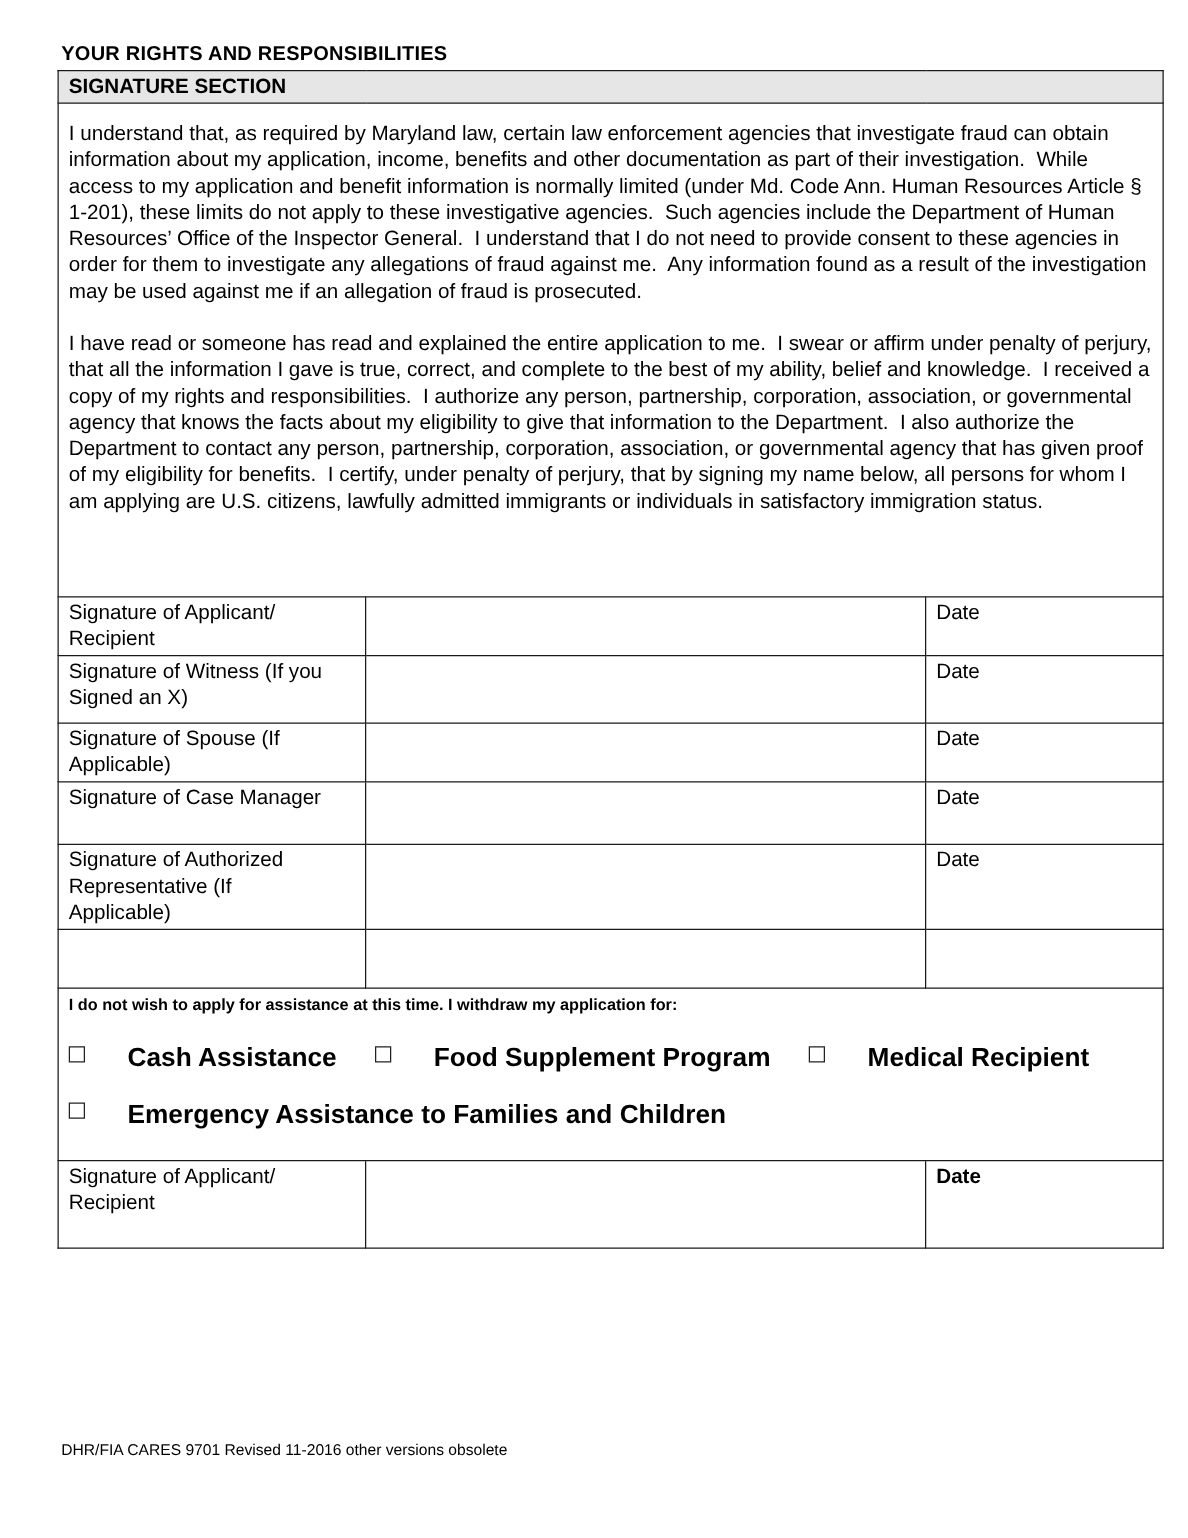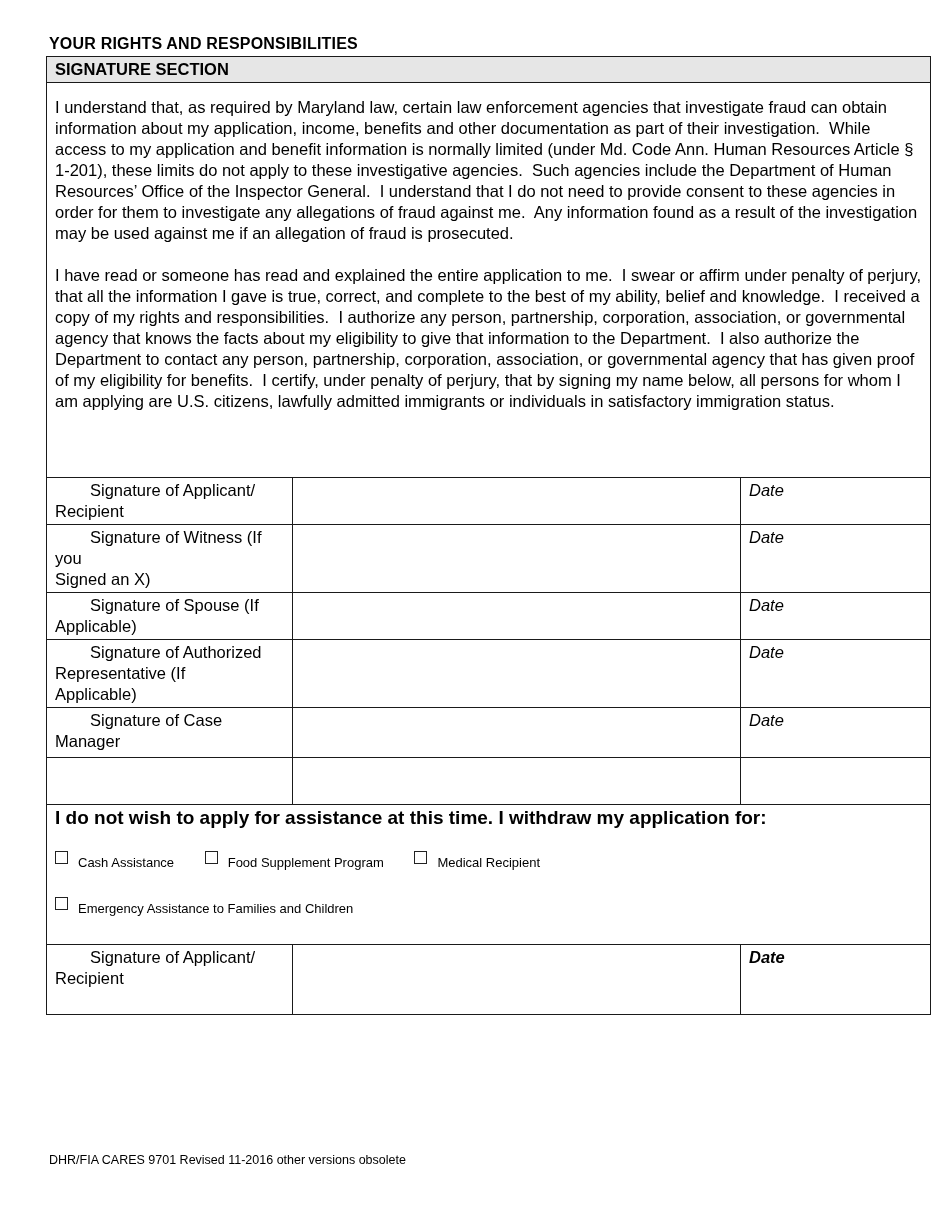--- a/index.html
+++ b/index.html
@@ -30,36 +30,36 @@
     overflow: hidden;
   }
   td.section-bar {
     background: #e6e6e6;
     padding: 2px 8px 2px 24px;
     font-size: 16px; font-weight: bold;
     vertical-align: middle;
   }
   td.paragraph-cell { padding: 5px 9px 0 8px; }
   .para { white-space: pre-wrap; margin: 12px 0 21px 0; }
-  .label-text { white-space: pre-line; margin-left: 35px; }
-  td.date-cell { padding: 3px 8px; font-style: italic; }
+  .label-text { white-space: pre-line; }
+  td.date-cell { padding: 3px 8px; }
   td.withdraw-cell { padding: 7px 8px 0 7px; }
   .withdraw-heading {
-    font-weight: bold; font-size: 19px; line-height: 21px;
+    font-weight: bold; font-size: 13px; line-height: 21px;
     margin: 0 0 22px 0;
   }
   .cb-line { margin: 0 0 22px 0; line-height: 22px; }
   .cb-group { display: inline-block; margin-right: 26px; cursor: pointer; }
   .cb-group:last-child { margin-right: 0; }
   .cb {
     display: inline-block; width: 11px; height: 11px;
     border: 1px solid #222; background: #fff;
     vertical-align: 3px; margin-right: 10px;
   }
-  .cb-label { font-weight: normal; font-size: 13px; }
+  .cb-label { font-weight: bold; font-size: 21px; margin-left: 24px; }
   .bold { font-weight: bold; }
   .footer-note {
     position: absolute; left: 49px; top: 1153px;
     font-size: 12.5px; line-height: 15px; text-align: center;
   }
 </style>
 </head>
 <body>
 
 <div class="page-title">YOUR RIGHTS AND RESPONSIBILITIES</div>
@@ -96,29 +96,29 @@
 Signed an X)</span></td>
     <td class="field"></td>
     <td class="date-cell"><span>Date</span></td>
   </tr>
   <tr style="height:44px">
     <td><span class="label-text">Signature of Spouse (If
 Applicable)</span></td>
     <td class="field"></td>
     <td class="date-cell"><span>Date</span></td>
   </tr>
+  <tr style="height:50px">
+    <td><span class="label-text">Signature of Case Manager</span></td>
+    <td class="field"></td>
+    <td class="date-cell"><span>Date</span></td>
+  </tr>
   <tr style="height:65px">
     <td><span class="label-text">Signature of Authorized
 Representative (If
 Applicable)</span></td>
-    <td class="field"></td>
-    <td class="date-cell"><span>Date</span></td>
-  </tr>
-  <tr style="height:50px">
-    <td><span class="label-text">Signature of Case Manager</span></td>
     <td class="field"></td>
     <td class="date-cell"><span>Date</span></td>
   </tr>
 
   <tr style="height:47px">
     <td></td>
     <td></td>
     <td></td>
   </tr>
 

